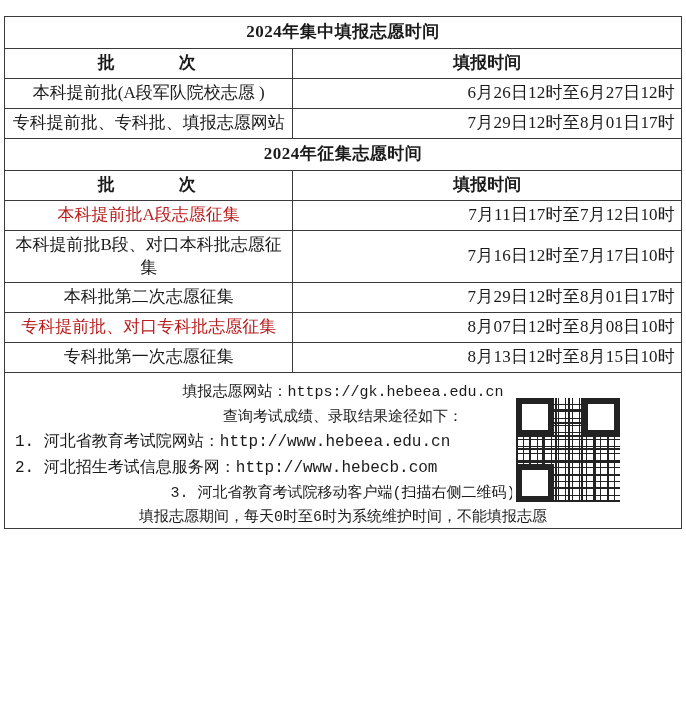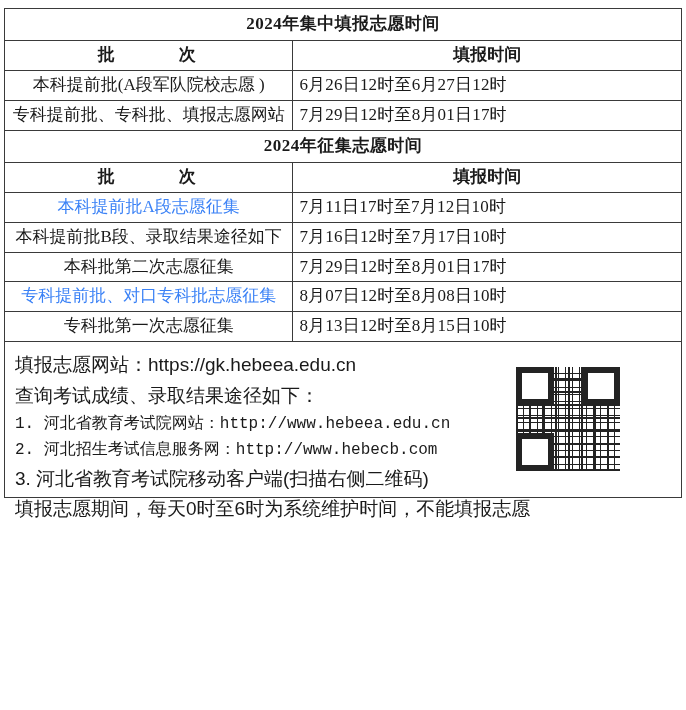--- a/index.html
+++ b/index.html
@@ -11,21 +11,21 @@
     height: 710px;
     background: #ffffff;
     font-family: "Liberation Serif", "DejaVu Serif", serif;
     color: #1a1a1a;
     overflow: hidden;
   }
   .sheet {
     width: 616px;
     height: 710px;
     box-sizing: border-box;
-    padding: 8px 4px 0 4px;
+    padding: 16px 4px 0 4px;
   }
   table.main {
     width: 678px;
     border-collapse: collapse;
     table-layout: fixed;
     border: 1px solid #3a3a3a;
   }
   table.main td {
     border: 1px solid #3a3a3a;
     padding: 3px 6px;
@@ -49,26 +49,26 @@
   .col-head .spaced {
     letter-spacing: 10px;
     padding-left: 6px;
     text-align: center;
   }
   .cell-left {
     text-align: center;
     font-size: 17px;
   }
   .cell-right {
-    text-align: left;
+    text-align: right;
     font-size: 17px;
     letter-spacing: 0.2px;
   }
   .highlight {
-    color: #3b82f6;
+    color: #b91c1c;
   }
   .col-a { width: 288px; }
   .col-b { width: 388px; }
 
   .footer-box {
     width: 678px;
     box-sizing: border-box;
     border: 1px solid #3a3a3a;
     border-top: none;
     padding: 8px 10px 6px 10px;
@@ -76,22 +76,23 @@
     height: 156px;
   }
   .footer-line {
     font-family: "Liberation Mono", "DejaVu Sans Mono", monospace;
     font-size: 16px;
     line-height: 1.62;
     white-space: nowrap;
     color: #1a1a1a;
   }
   .footer-line.cjk {
-    font-family: Liberation Sans, sans-serif;
-    font-size: 19px;
+    font-family: Liberation Mono, monospace;
+    font-size: 15px;
+    text-align: center;
   }
   .qr {
     position: absolute;
     right: 58px;
     top: 22px;
     width: 104px;
     height: 104px;
     background:
       linear-gradient(90deg, #111 1px, transparent 1px),
       linear-gradient(0deg, #111 1px, transparent 1px),
@@ -160,21 +161,21 @@
         <td class="col-head">
           <span class="spaced">批　　次</span>
         </td>
         <td class="col-head">填报时间</td>
       </tr>
       <tr>
         <td class="cell-left highlight">本科提前批A段志愿征集</td>
         <td class="cell-right">7月11日17时至7月12日10时</td>
       </tr>
       <tr>
-        <td class="cell-left">本科提前批B段、录取结果途径如下</td>
+        <td class="cell-left">本科提前批B段、对口本科批志愿征集</td>
         <td class="cell-right">7月16日12时至7月17日10时</td>
       </tr>
       <tr>
         <td class="cell-left">本科批第二次志愿征集</td>
         <td class="cell-right">7月29日12时至8月01日17时</td>
       </tr>
       <tr>
         <td class="cell-left highlight">专科提前批、对口专科批志愿征集</td>
         <td class="cell-right">8月07日12时至8月08日10时</td>
       </tr>

